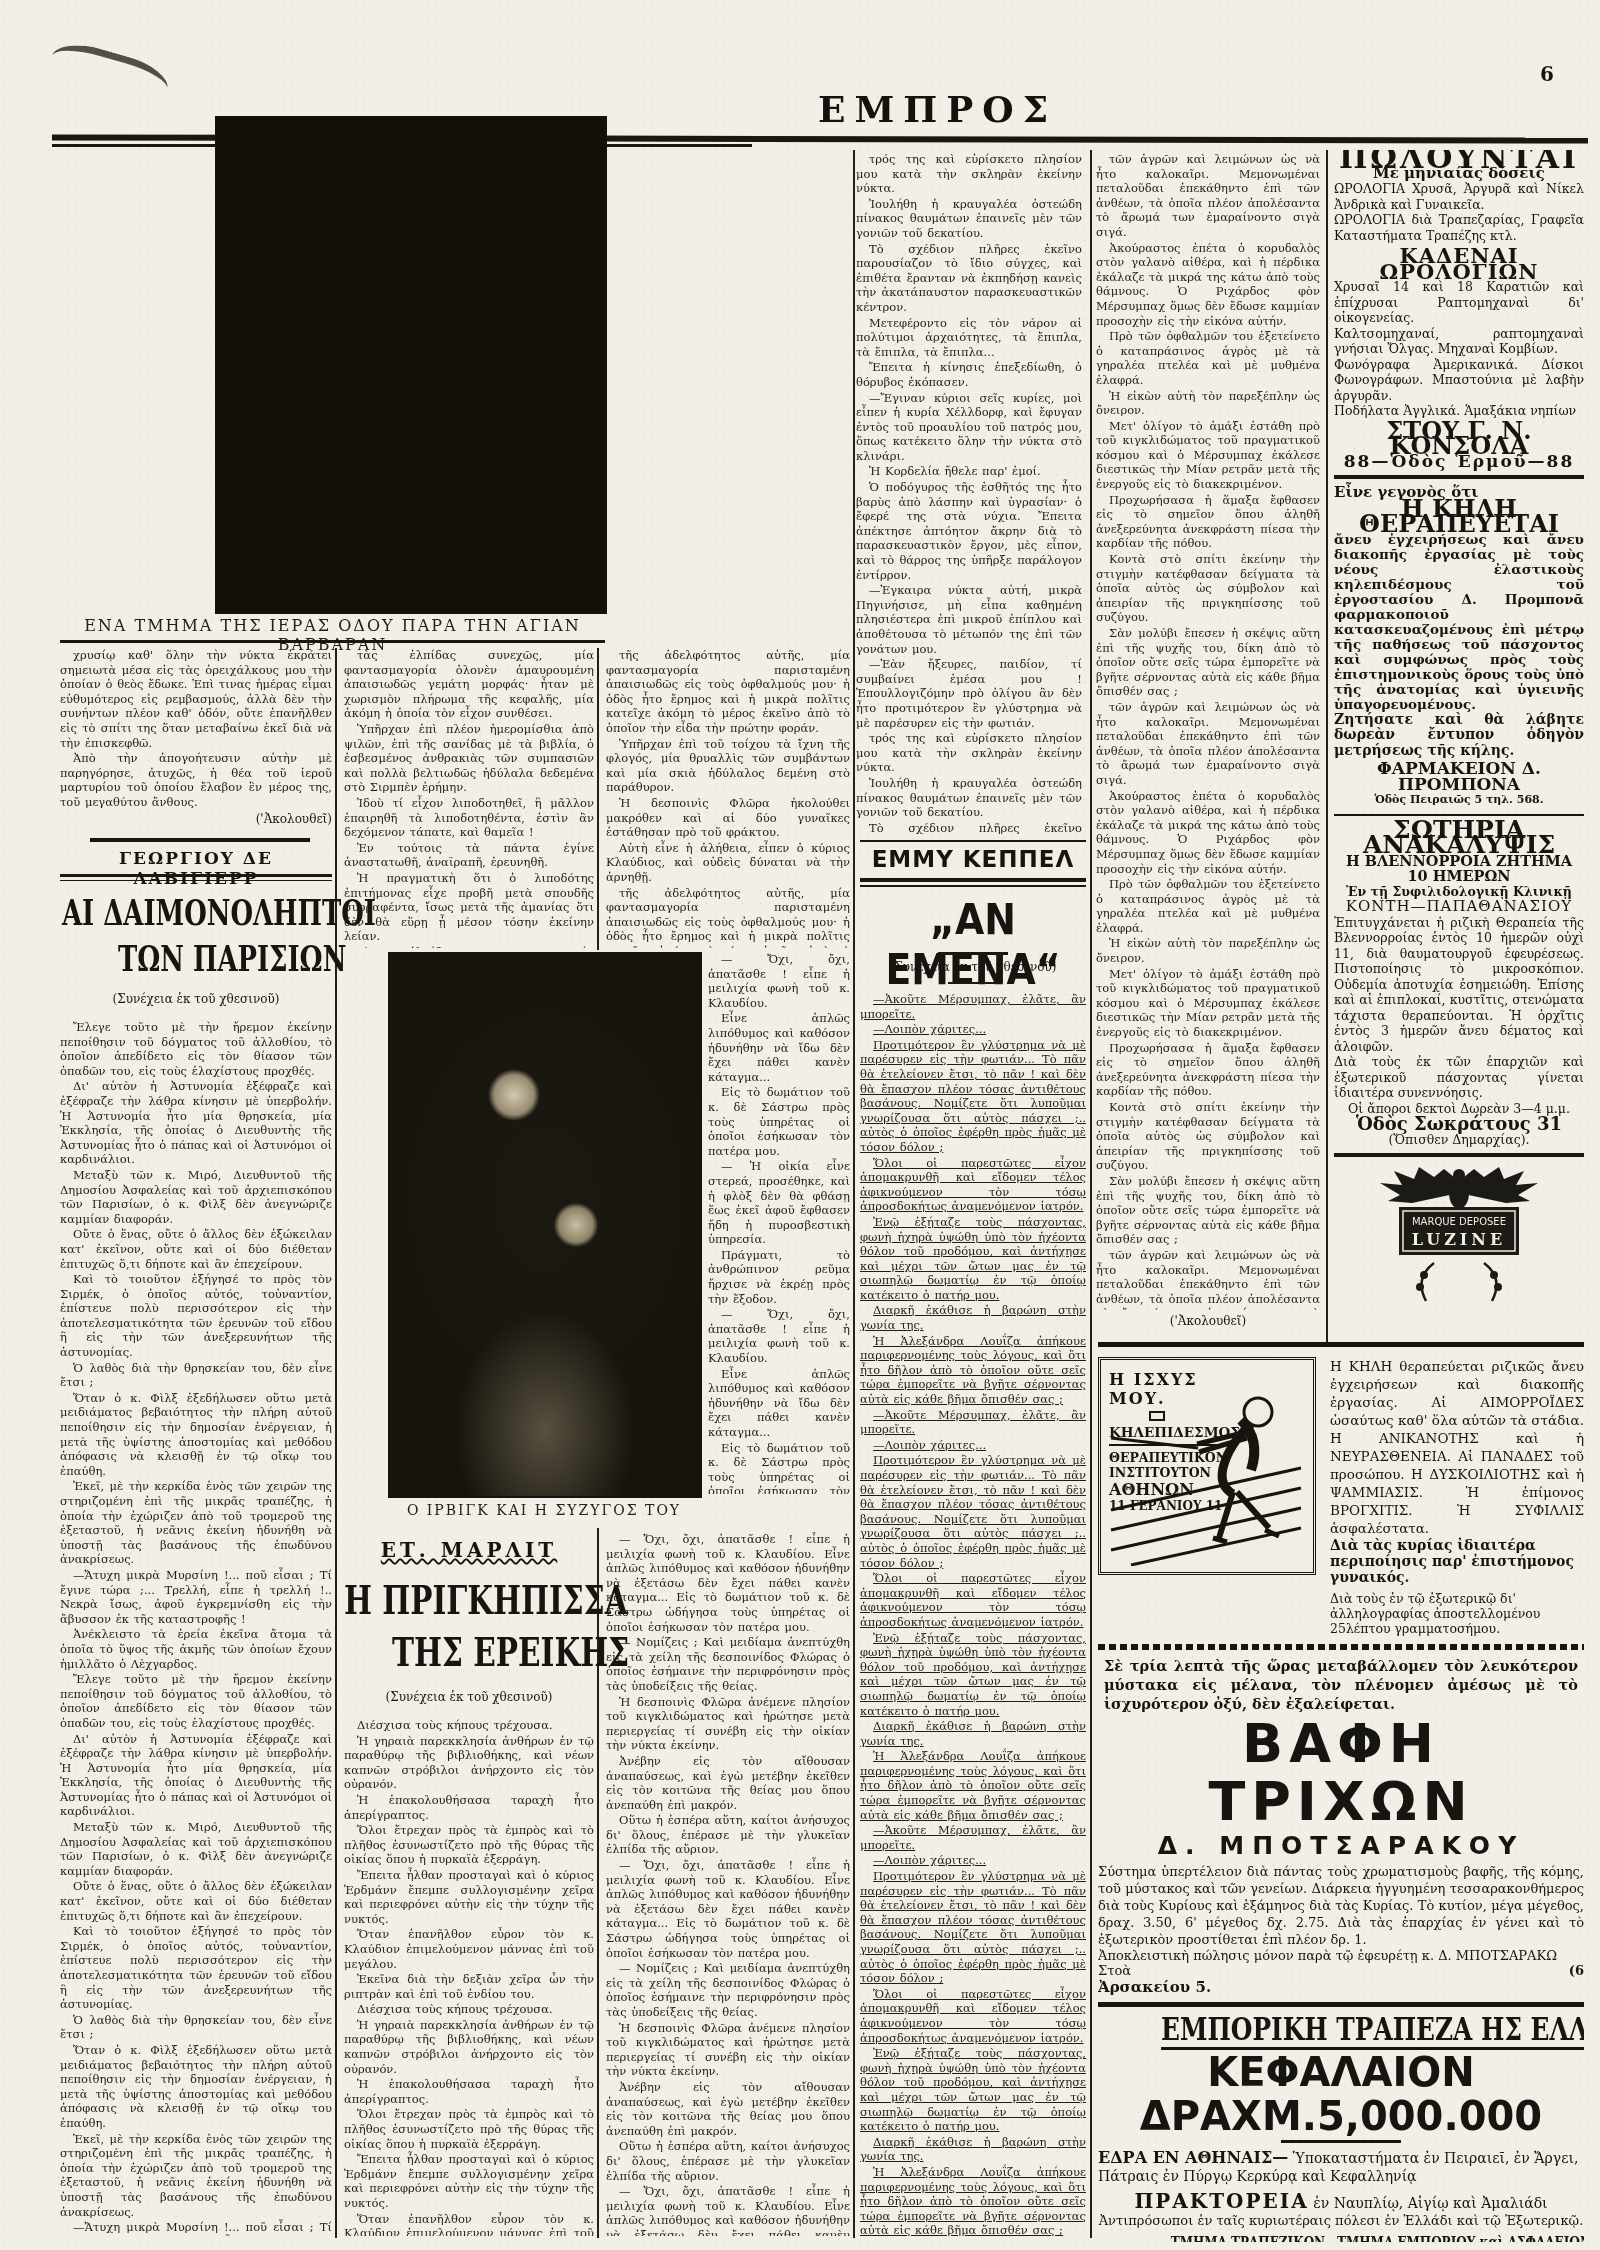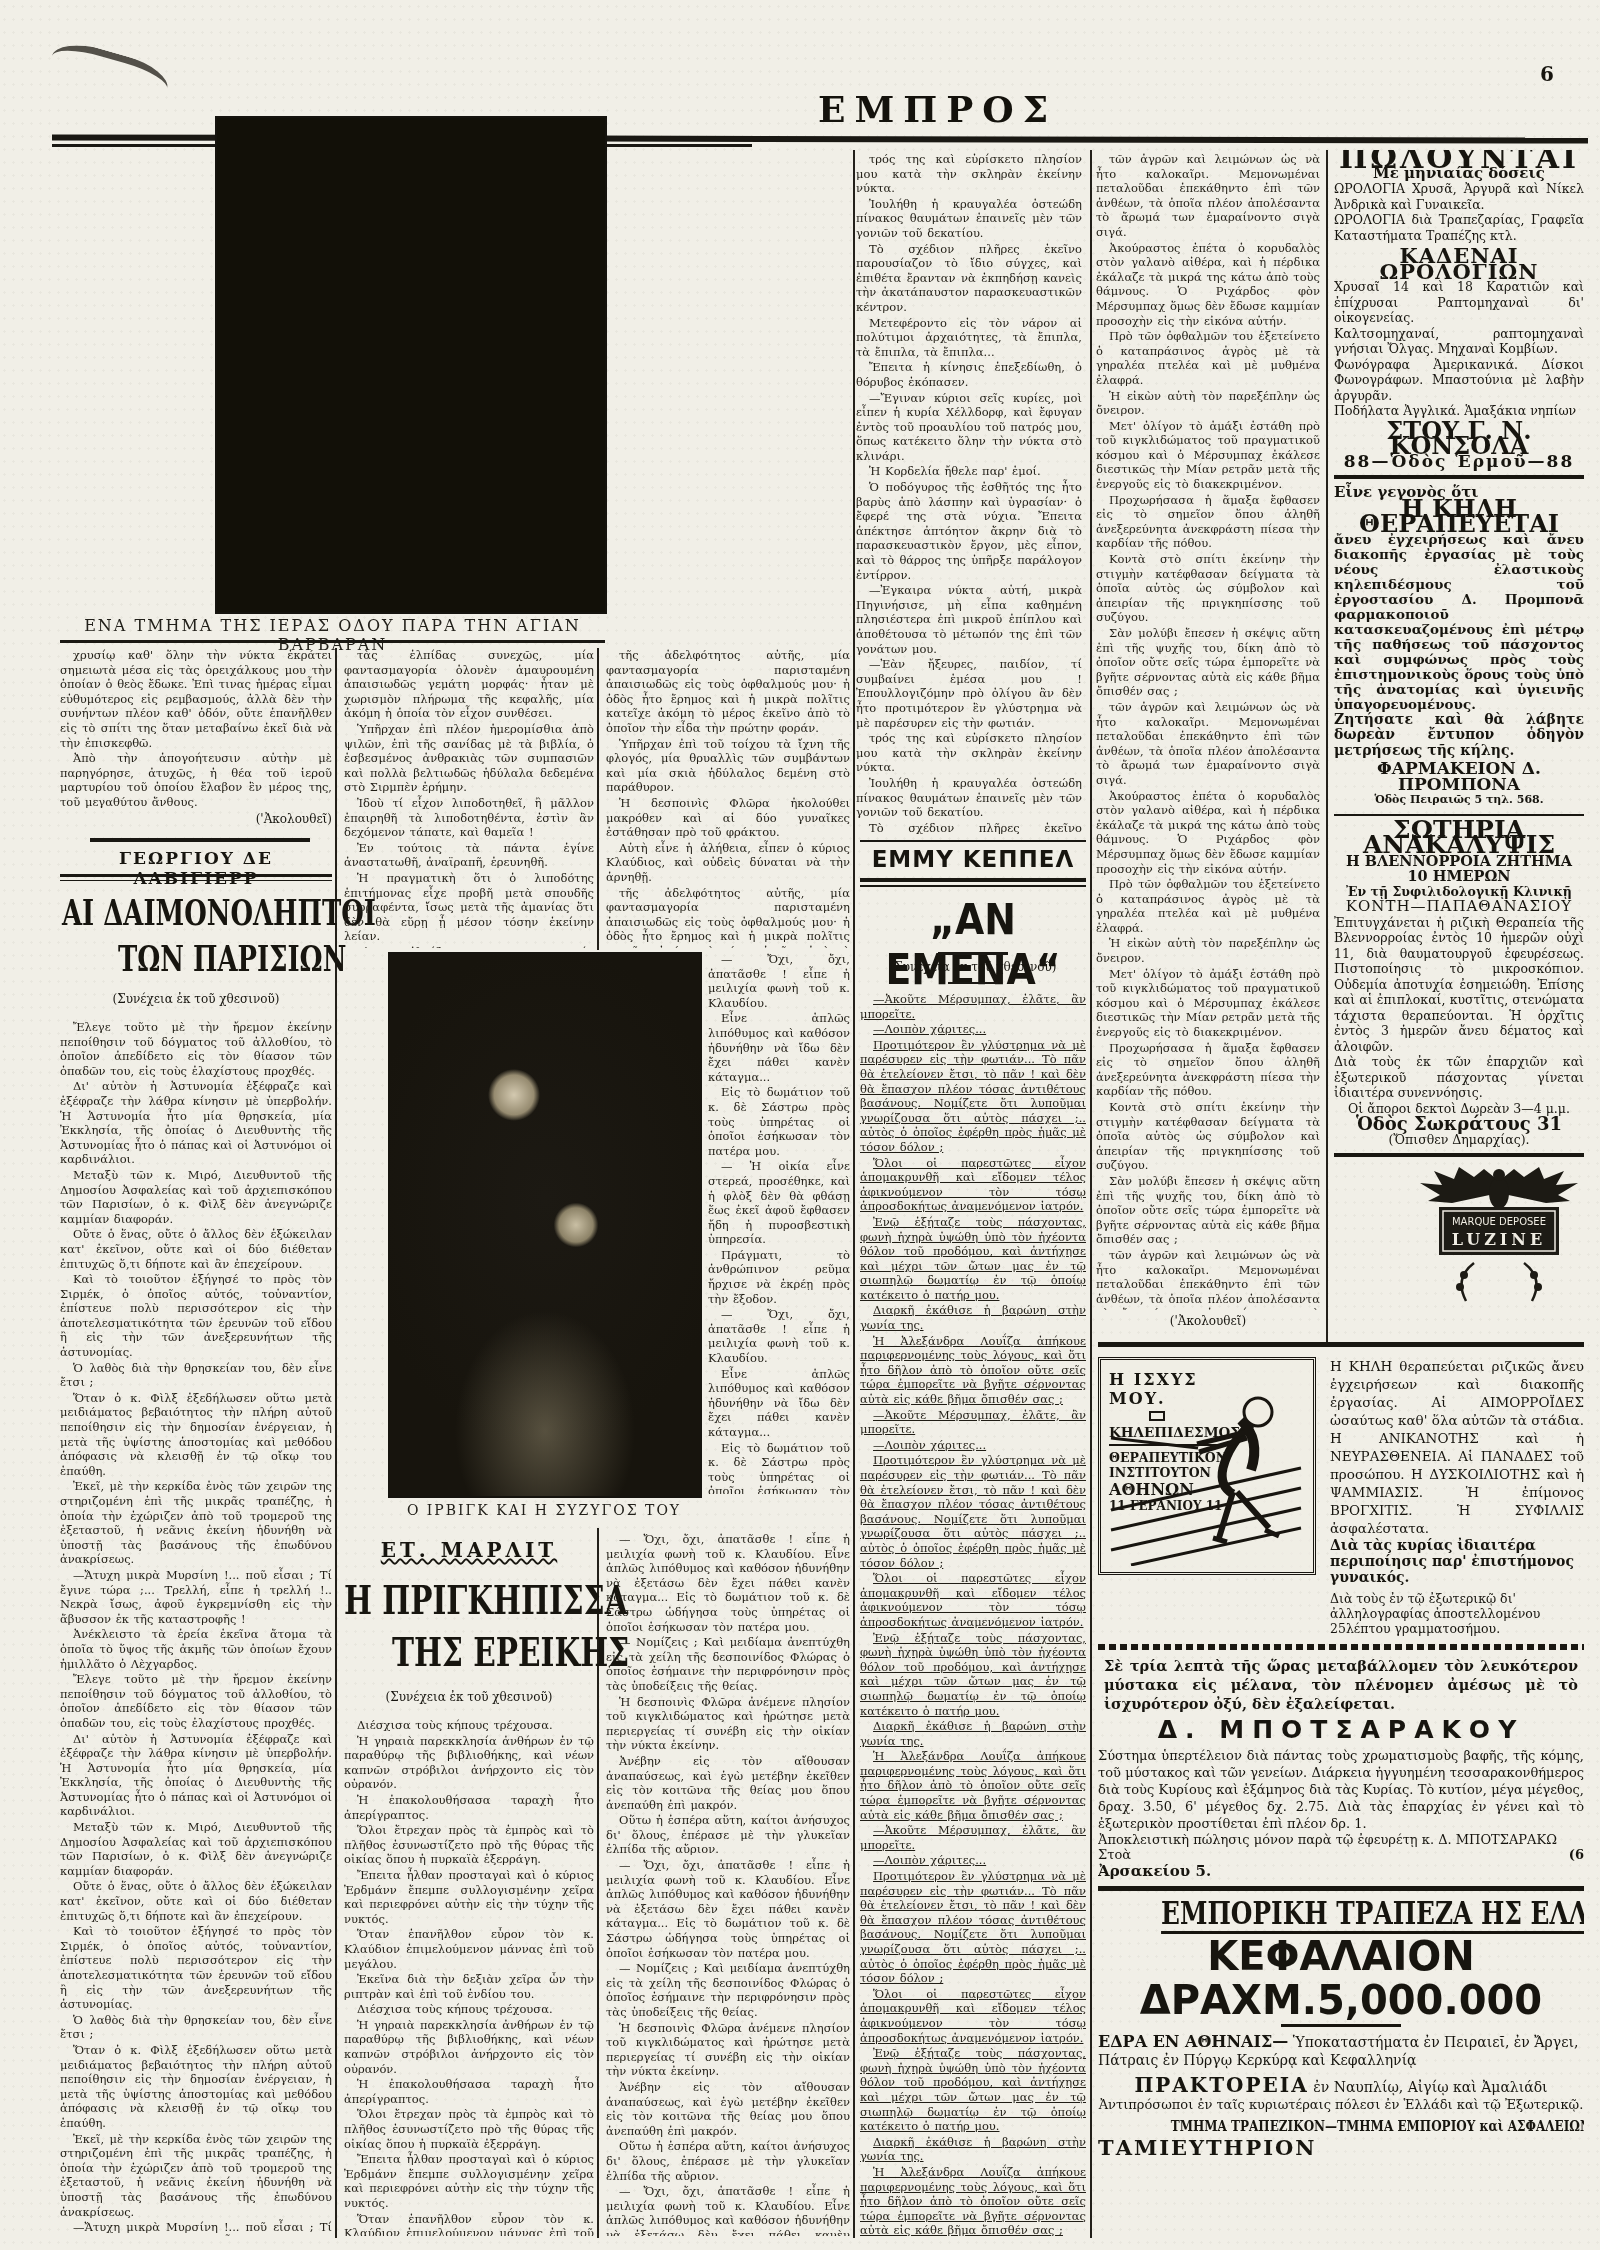--- a/index.html
+++ b/index.html
@@ -259,21 +259,21 @@
     <div class="center" style="font-weight:bold;font-size:14.5px;">Η ΒΛΕΝΝΟΡΡΟΙΑ ΖΗΤΗΜΑ 10 ΗΜΕΡΩΝ</div>
     <div class="center" style="font-weight:bold;">Ἐν τῇ Συφιλιδολογικῇ Κλινικῇ</div>
     <div class="center" style="font-size:15px;letter-spacing:1px;">ΚΟΝΤΗ—ΠΑΠΑΘΑΝΑΣΙΟΥ</div>
     <div class="just" style="font-size:12.5px;">Ἐπιτυγχάνεται ἡ ριζικὴ Θεραπεία τῆς Βλεννορροίας ἐντὸς 10 ἡμερῶν οὐχὶ 11, διὰ θαυματουργοῦ ἐφευρέσεως. Πιστοποίησις τὸ μικροσκόπιον. Οὐδεμία ἀποτυχία ἐσημειώθη. Ἐπίσης καὶ αἱ ἐπιπλοκαί, κυστῖτις, στενώματα τάχιστα θεραπεύονται. Ἡ ὀρχῖτις ἐντὸς 3 ἡμερῶν ἄνευ δέματος καὶ ἀλοιφῶν.</div>
     <div class="just" style="font-size:12.5px;">Διὰ τοὺς ἐκ τῶν ἐπαρχιῶν καὶ ἐξωτερικοῦ πάσχοντας γίνεται ἰδιαιτέρα συνεννόησις.</div>
     <div class="center">Οἱ ἄποροι δεκτοὶ Δωρεὰν 3—4 μ.μ.</div>
     <div class="center" style="font-weight:bold;font-size:18px;">Ὁδὸς Σωκράτους 31</div>
     <div class="center">(Ὄπισθεν Δημαρχίας).</div>
     <div class="adrule"></div>
 
-    <div class="center" style="margin:2px 0;text-align:right;">
+    <div class="center" style="margin:2px 0;">
       <svg width="170" height="150" viewBox="0 0 170 150">
         <path d="M85 18 L70 6 L60 14 L45 4 L40 16 L20 8 L28 22 L6 20 L26 32 L14 38 L38 40 L85 30 L132 40 L156 38 L144 32 L164 20 L142 22 L150 8 L130 16 L125 4 L110 14 L100 6 Z" fill="#1c1a14"></path>
         <ellipse cx="85" cy="30" rx="10" ry="16" fill="#1c1a14"></ellipse>
         <circle cx="85" cy="12" r="6" fill="#1c1a14"></circle>
         <rect x="25" y="44" width="120" height="48" fill="#1d1b15"></rect>
         <rect x="29" y="48" width="112" height="40" fill="none" stroke="#efece2" stroke-width="1.5"></rect>
         <path d="M60 100 Q40 115 52 138 M110 100 Q130 115 118 138" stroke="#1d1b15" stroke-width="2.5" fill="none"></path>
         <circle cx="50" cy="112" r="4" fill="#1d1b15"></circle>
           <circle cx="46" cy="124" r="4" fill="#1d1b15"></circle>
         <circle cx="120" cy="112" r="4" fill="#1d1b15"></circle>
@@ -318,20 +318,21 @@
       </div>
       <div style="flex:1;padding-left:14px;">
         <div class="just" style="font-size:13.5px;line-height:18px;text-align:justify;">Η ΚΗΛΗ θεραπεύεται ριζικῶς ἄνευ ἐγχειρήσεων καὶ διακοπῆς ἐργασίας. Αἱ ΑΙΜΟΡΡΟΪΔΕΣ ὡσαύτως καθ' ὅλα αὐτῶν τὰ στάδια. Η ΑΝΙΚΑΝΟΤΗΣ καὶ ἡ ΝΕΥΡΑΣΘΕΝΕΙΑ. Αἱ ΠΑΝΑΔΕΣ τοῦ προσώπου. Η ΔΥΣΚΟΙΛΙΟΤΗΣ καὶ ἡ ΨΑΜΜΙΑΣΙΣ. Ἡ ἐπίμονος ΒΡΟΓΧΙΤΙΣ. Ἡ ΣΥΦΙΛΛΙΣ ἀσφαλέστατα.</div>
         <div style="font-size:14px;margin-top:0;font-weight:bold;">Διὰ τὰς κυρίας ἰδιαιτέρα περιποίησις παρ' ἐπιστήμονος γυναικός.</div>
         <div style="font-size:12.5px;margin-top:6px;">Διὰ τοὺς ἐν τῷ ἐξωτερικῷ δι' ἀλληλογραφίας ἀποστελλομένου 25λέπτου γραμματοσήμου.</div>
       </div>
     </div>
 
     <div class="wavy" style="margin-top:8px;"></div>
     <div class="just" style="font-weight:bold;font-size:14.5px;line-height:19px;padding:2px 6px;text-align:justify;">Σὲ τρία λεπτὰ τῆς ὥρας μεταβάλλομεν τὸν λευκότερον μύστακα εἰς μέλανα, τὸν πλένομεν ἀμέσως μὲ τὸ ἰσχυρότερον ὀξύ, δὲν ἐξαλείφεται.</div>
+    <div class="center bigsans" style="font-size:54px;letter-spacing:6px;line-height:58px;">ΒΑΦΗ ΤΡΙΧΩΝ</div>
     <div class="center bigsans" style="font-size:25px;letter-spacing:8px;">Δ. ΜΠΟΤΣΑΡΑΚΟΥ</div>
     <div class="just" style="font-size:13px;line-height:17px;text-align:justify;margin-top:3px;">Σύστημα ὑπερτέλειον διὰ πάντας τοὺς χρωματισμοὺς βαφῆς, τῆς κόμης, τοῦ μύστακος καὶ τῶν γενείων. Διάρκεια ἠγγυημένη τεσσαρακονθήμερος διὰ τοὺς Κυρίους καὶ ἑξάμηνος διὰ τὰς Κυρίας. Τὸ κυτίον, μέγα μέγεθος, δραχ. 3.50, 6' μέγεθος δχ. 2.75. Διὰ τὰς ἐπαρχίας ἐν γένει καὶ τὸ ἐξωτερικὸν προστίθεται ἐπὶ πλέον δρ. 1.</div>
     <div style="font-size:13px;">
       <span>Ἀποκλειστικὴ πώλησις μόνον παρὰ τῷ ἐφευρέτῃ κ. Δ. ΜΠΟΤΣΑΡΑΚΩ Στοὰ</span>
       <span style="float:right;font-weight:bold;">(6</span>
     </div>
     <div style="font-weight:bold;font-size:15px;">Ἀρσακείου 5.</div>
 
     <div style="height:5px;background:#191711;margin:6px 0 4px 0;"></div>
     <div class="center">

